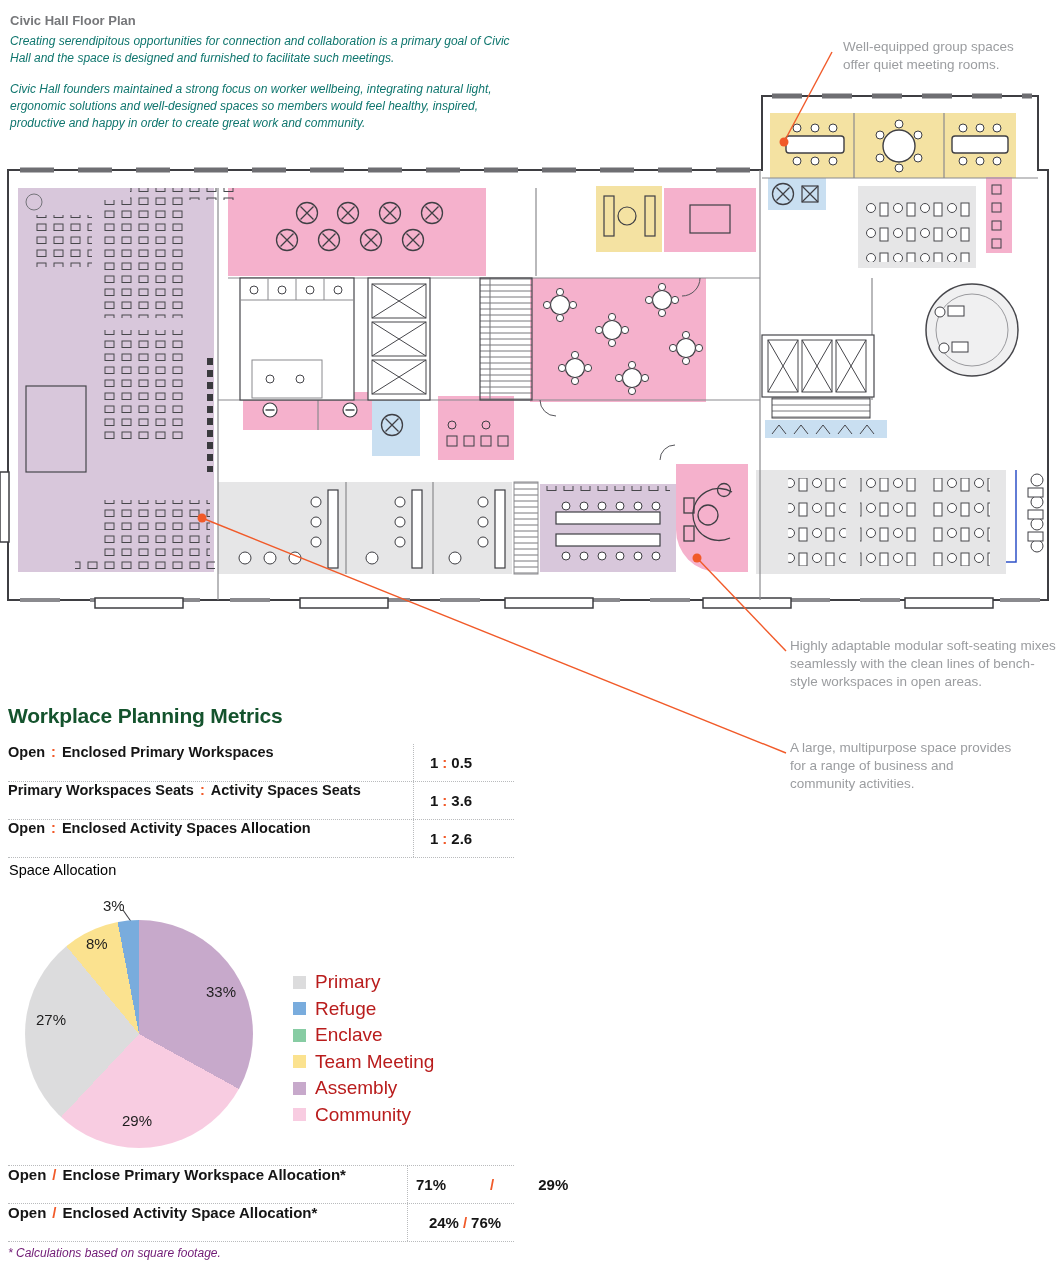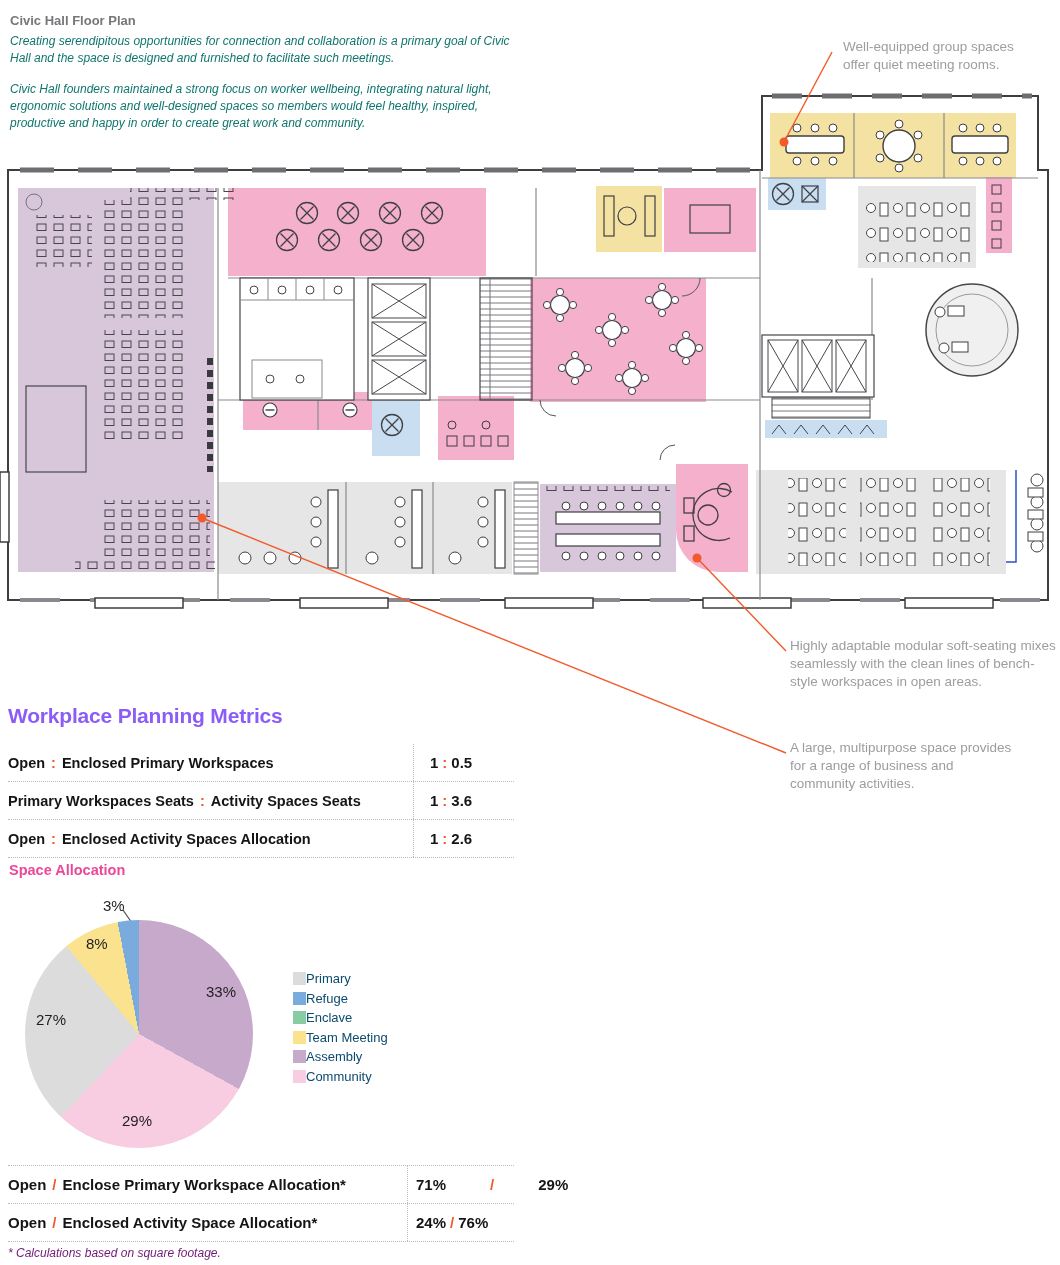--- a/index.html
+++ b/index.html
@@ -2,34 +2,34 @@
 <html style="--accent: #F15A29;"><head>
 <meta charset="utf-8">
 <style>
   html,body{margin:0;padding:0;background:#fff;}
   .page{position:relative;width:1060px;height:1265px;overflow:hidden;background:#fff;
         font-family:"Liberation Sans","DejaVu Sans",sans-serif;}
   .abs{position:absolute;}
   .title{font-size:13px;font-weight:bold;color:#76777A;}
   .intro{font-size:12px;line-height:1.4;color:#0f766e;font-style:italic;}
   .ann{font-size:13.5px;line-height:1.35;color:#9B9DA0;}
-  .h1{font-size:21px;font-weight:bold;color:#8b5cf6;letter-spacing:-0.2px;}
-  .h2{font-size:14.5px;font-weight:bold;color:#ec4899;}
+  .h1{font-size:21px;font-weight:bold;color:#14532d;letter-spacing:-0.2px;}
+  .h2{font-size:14.5px;font-weight:normal;color:#000000;}
   .mtable{width:506px;}
   .mrow{display:flex;align-items:stretch;height:37px;border-bottom:1px dotted #B9BBBD;}
-  .mrow .lbl{flex:1;display:flex;align-items:center;font-weight:bold;font-size:14.5px;color:#151515;}
+  .mrow .lbl{flex:1;display:flex;align-items:flex-start;font-weight:bold;font-size:14.5px;color:#151515;}
   .mrow .val{width:84px;border-left:1px dotted #B9BBBD;padding-left:16px;
              display:flex;align-items:center;font-weight:bold;font-size:15px;color:#151515;}
   .sep{color:var(--accent);margin:0 6px;font-weight:bold;}
   .sep2{color:var(--accent);margin:0 4px;font-weight:bold;}
   .topline{border-top:1px dotted #B9BBBD;}
   .pie{width:228px;height:228px;border-radius:50%;}
   .pieLabel{font-size:15px;color:#1E1E1E;}
   .legend{display:flex;flex-direction:column;gap:4.5px;}
-  .legendItem{display:flex;align-items:center;font-size:13px;color:#0c4a6e;}
+  .legendItem{display:flex;align-items:center;gap:9px;font-size:19px;color:#b91c1c;}
   .chip{width:13px;height:13px;display:inline-block;}
   .footnote{font-size:12px;font-style:italic;color:#701a75;}
   svg{display:block;}
   .planSvg{pointer-events:none;}
 </style>
 </head>
 <body>
 
 <div class="page">
 
@@ -444,21 +444,21 @@
           <span class="sep2">/</span>
           <span>29%</span>
         </div>
     </div>
     <div class="mrow">
       <div class="lbl" style="font-size:15px;">
           <span>Open</span>
           <span class="sep">/</span>
           <span>Enclosed Activity Space Allocation*</span>
         </div>
-      <div class="val" style="width:98px;padding-left:8px;">
+      <div class="val" style="width:98px;padding-left:8px;justify-content:center;">
           <span>24%</span>
           <span class="sep2">/</span>
           <span>76%</span>
         </div>
     </div>
   </div>
 
   <div class="abs footnote" style="left:8px;top:1246px;">* Calculations based on square footage.</div>
 
 </div>

